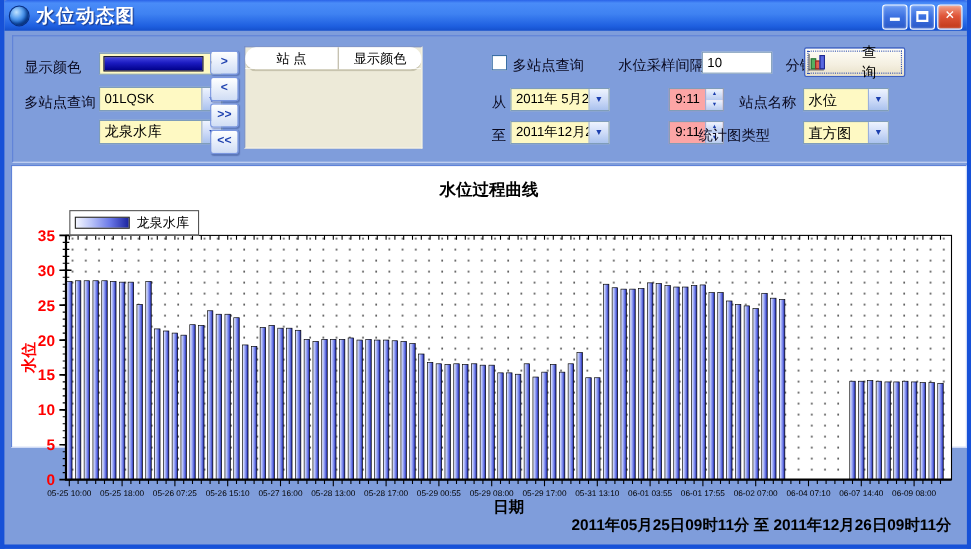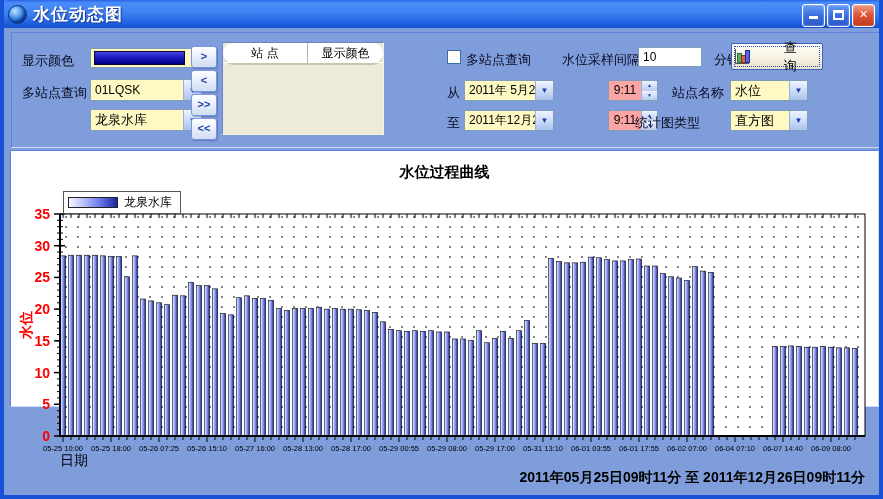--- a/index.html
+++ b/index.html
@@ -56,21 +56,21 @@
   
   .chart-panel{position:absolute;left:6px;top:150px;width:869px;height:257px;background:#fff;
     border:1px solid;border-color:#5f82d8 #cdd9f5 #cdd9f5 #5f82d8;box-sizing:border-box;}
   .chart-title{position:absolute;left:0;top:12px;width:100%;text-align:center;
     font-size:15px;font-weight:bold;color:#000;}
   .legend{position:absolute;left:52px;top:40px;border:1px solid #555;background:#fff;
     display:flex;align-items:center;gap:6px;padding:2px 8px 2px 4px;}
   .legend-swatch{width:48px;height:9px;border:1px solid #222;
     background:linear-gradient(90deg,#f4f6ff 0%,#b8c2f8 30%,#6a78e8 65%,#1c24a0 100%);}
   .legend-text{font-size:12px;color:#000;}
-  .xaxis-title{position:absolute;left:49px;top:301px;width:805px;font-size:14px;font-weight:normal;color:#000;}
+  .xaxis-title{position:absolute;left:49px;top:301px;width:805px;text-align:center;font-size:14px;font-weight:bold;color:#000;}
   .range-text{position:absolute;left:49px;top:318px;width:805px;text-align:right;font-size:14px;font-weight:bold;color:#000;}
   svg text{font-family:"Liberation Sans","DejaVu Sans",sans-serif;}
 </style>
 </head>
 <body>
 
 <div class="window">
 
   <div class="titlebar">
     <span class="globe"></span>

